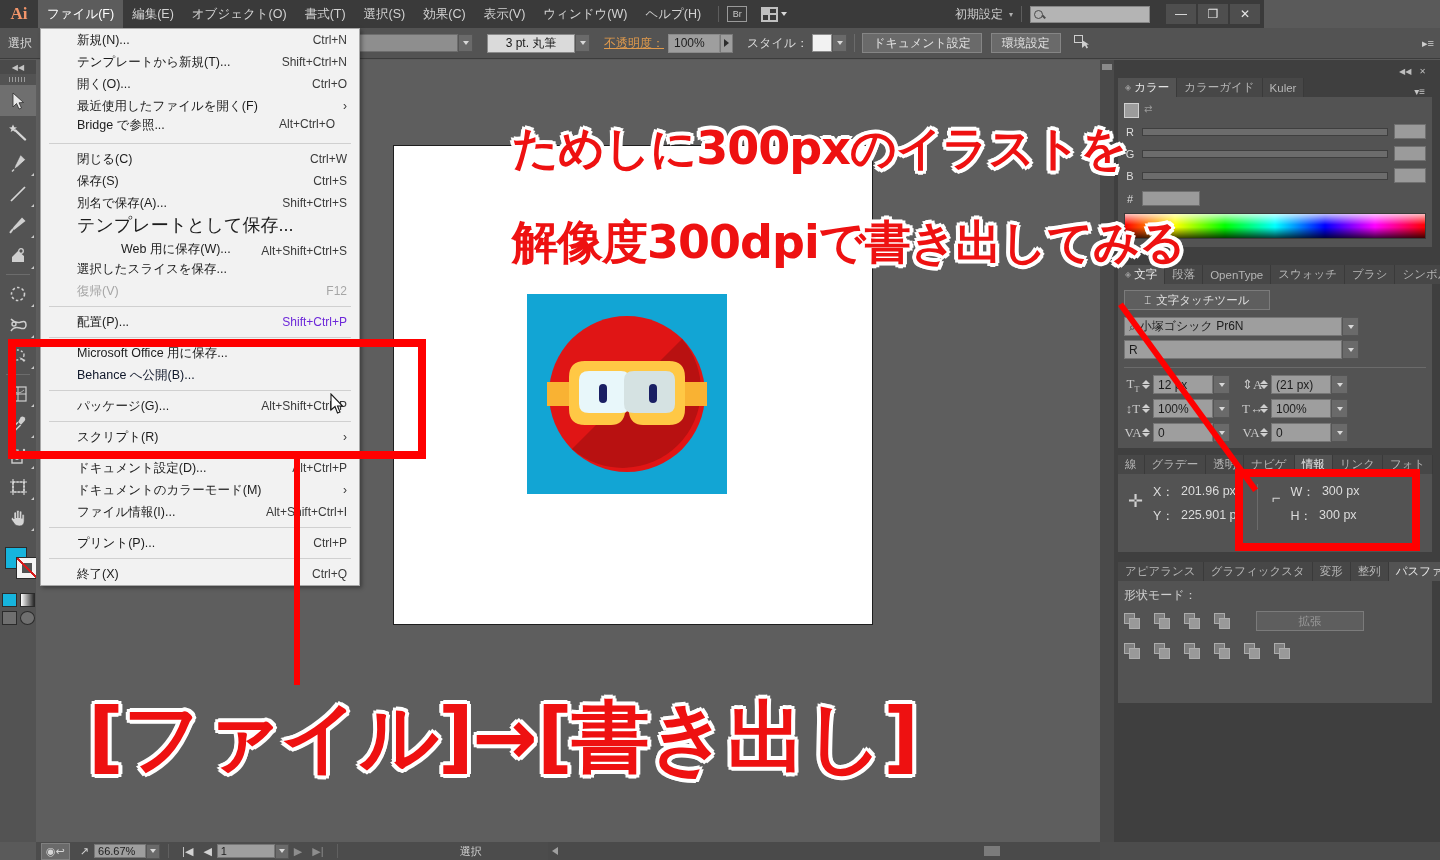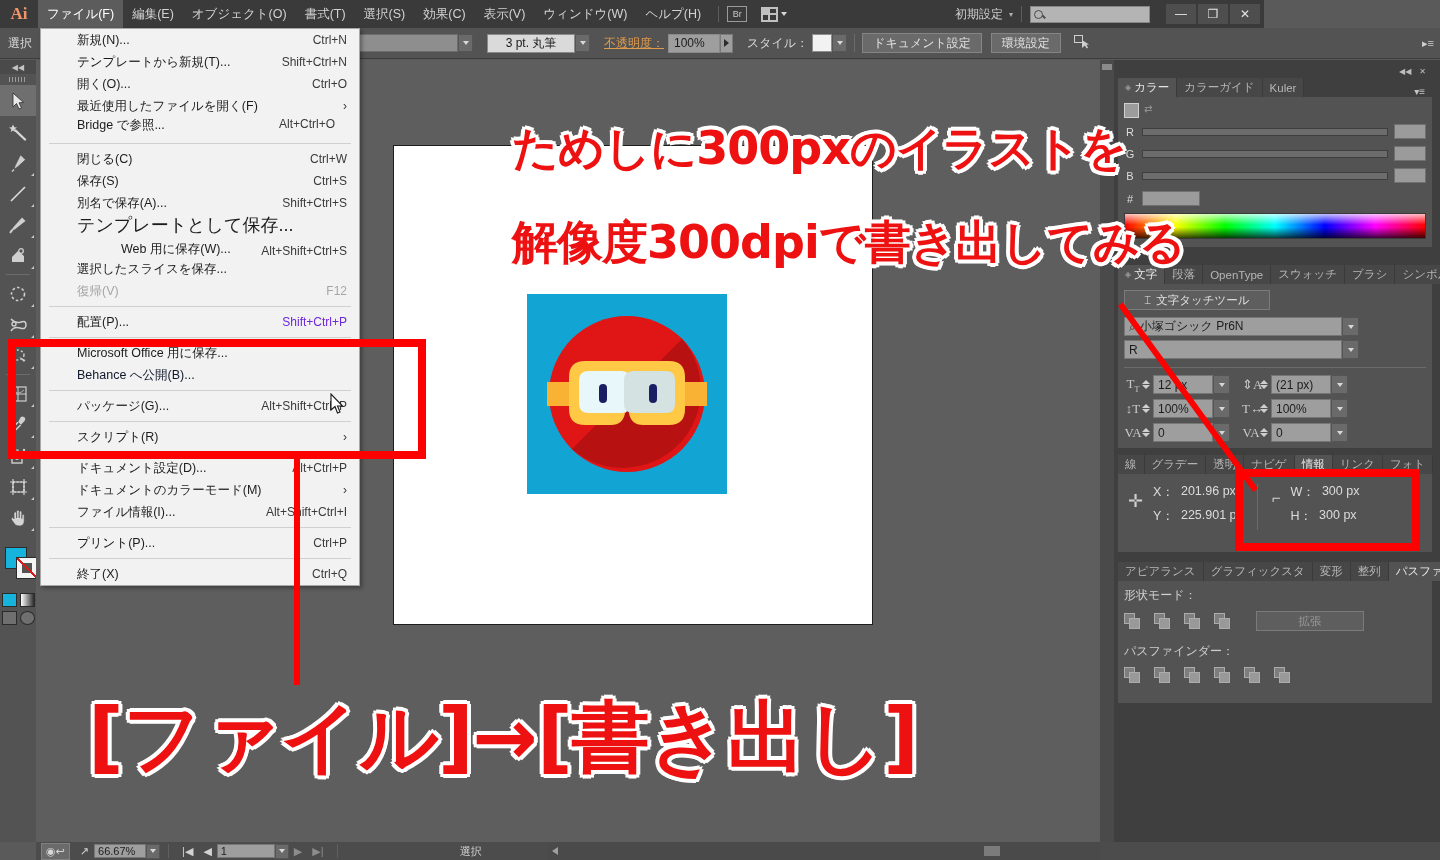--- a/index.html
+++ b/index.html
@@ -604,21 +604,20 @@
         <div class="pf-ico">
             <b></b>
             <s></s>
           </div>
         <div class="pf-ico">
             <b></b>
             <s></s>
           </div>
         <div class="panel-btn" style="width:108px;margin-left:12px;color:#9b9b9b;">拡張</div>
       </div>
-      <div class="pf-lbl">パスファインダー：</div>
       <div class="pf-row">
         <div class="pf-ico">
             <b></b>
             <s></s>
           </div>
         <div class="pf-ico">
             <b></b>
             <s></s>
           </div>
         <div class="pf-ico">

